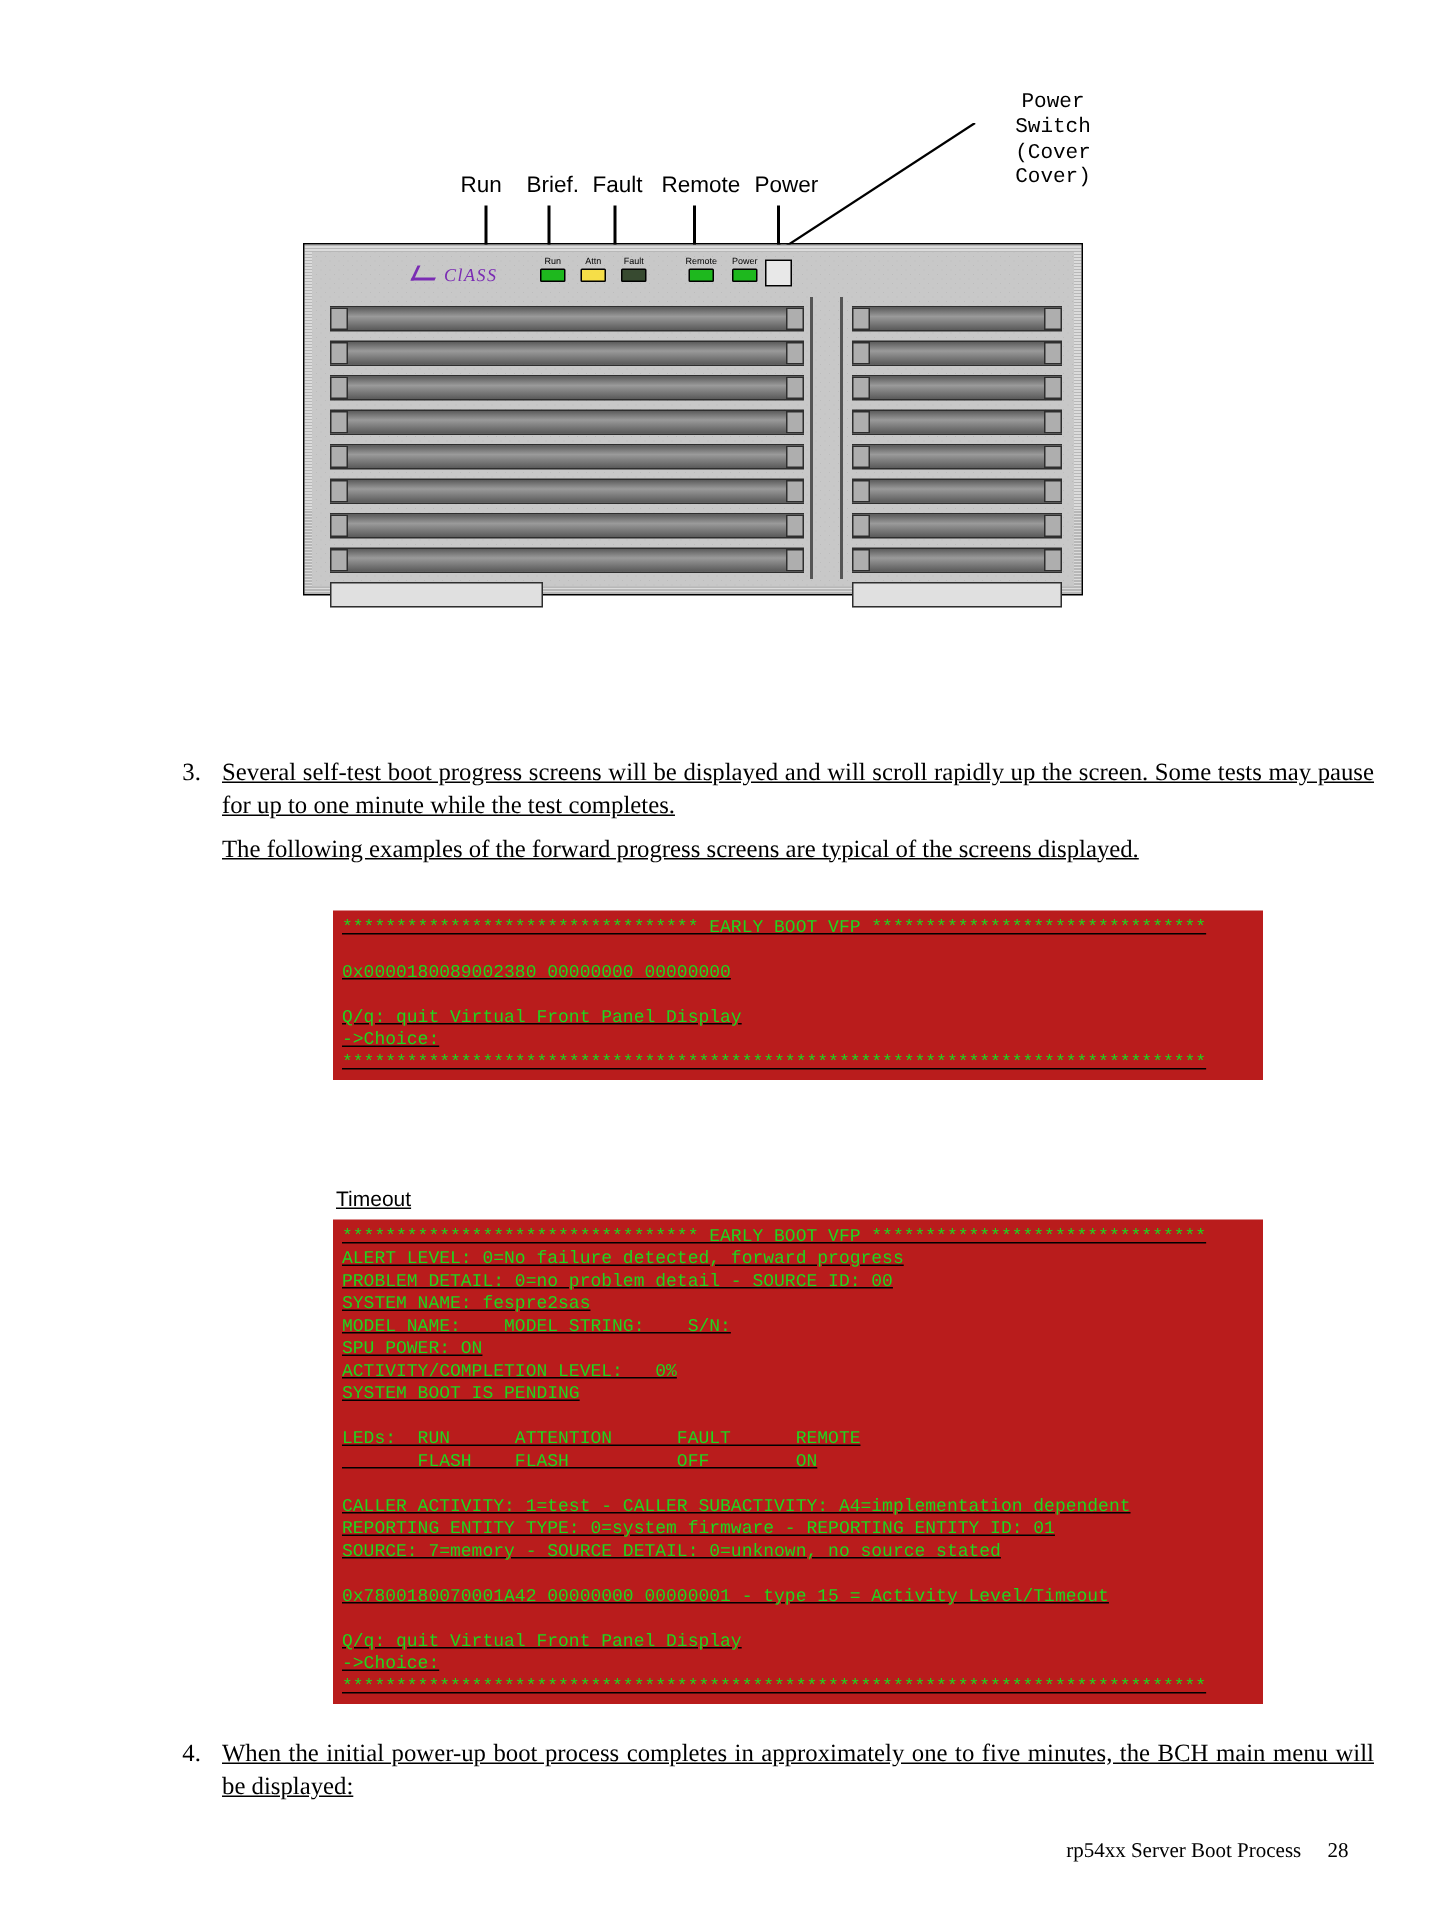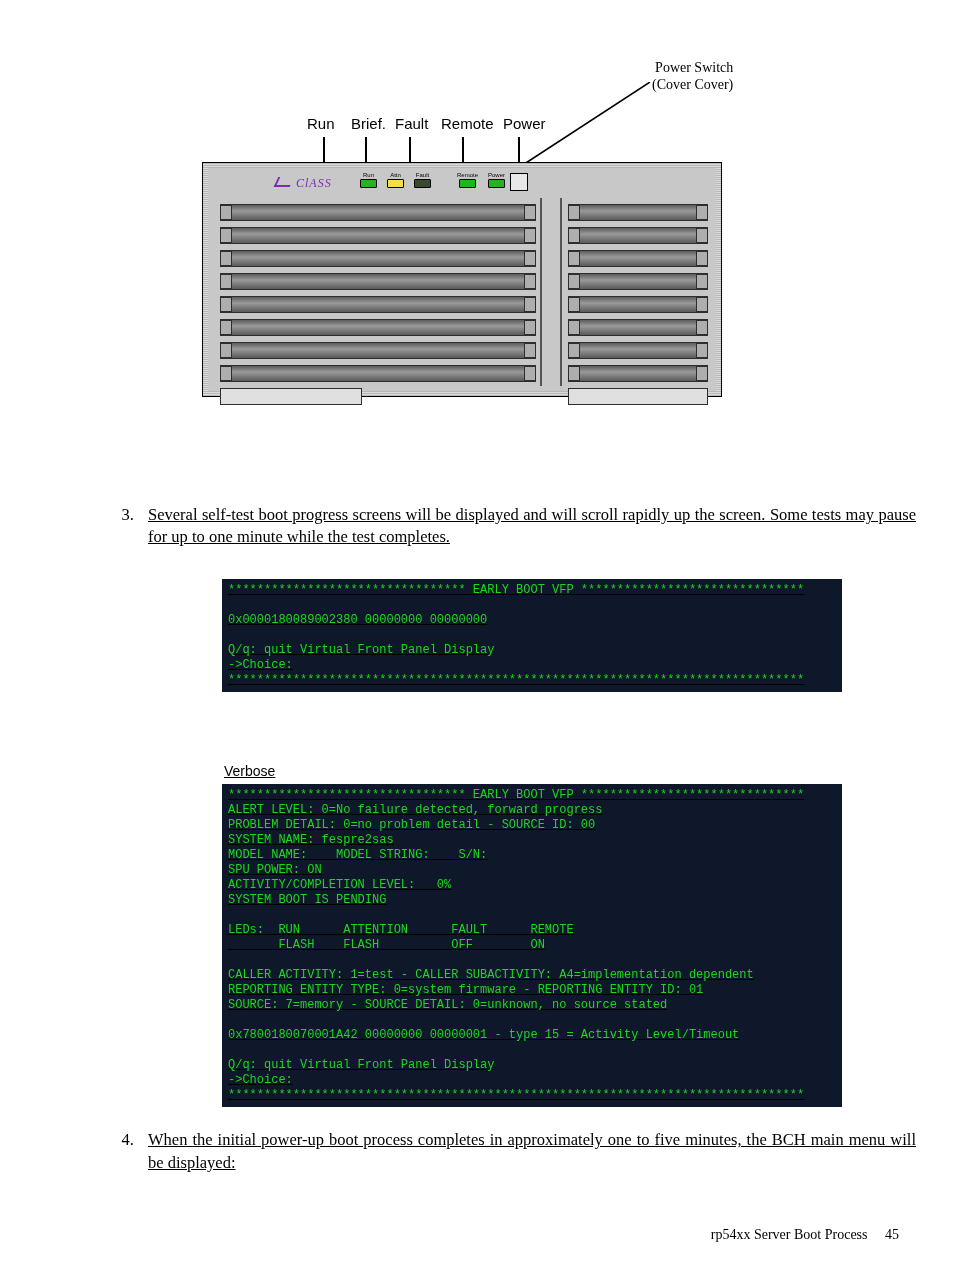--- a/index.html
+++ b/index.html
@@ -21,24 +21,24 @@
     
     .diagram-wrap {
       position: relative;
       width: 550px;
       margin: 0 auto 60px auto;
     }
     .power-switch-label {
       position: absolute;
       left: 450px;
       top: 0px;
-      font-family: Liberation Serif, serif;
+      font-family: Liberation Mono, monospace;
       font-size: 14px;
       line-height: 1.2;
-      text-align: right;
+      text-align: center;
     }
     .led-labels {
       position: absolute;
       left: 105px;
       top: 55px;
       font-family: Arial, Helvetica, sans-serif;
       font-size: 15px;
       display: flex;
       gap: 6px;
     }
@@ -128,21 +128,21 @@
     ol.doc > li { margin: 0 0 18px 0; padding-left: 10px; text-align: justify; text-decoration: underline;}
     ol.doc p{ margin: 6px 0 0 0; text-align: justify;}
     
     .term-section { width: 620px; margin: 30px auto 0 auto; }
     .term-title {
       font-family: Arial, Helvetica, sans-serif;
       font-size: 14px;
       margin: 0 0 4px 2px;
     }
     .terminal {
-      background:#0f172a; color:#1fd61f;
+      background:#b91c1c; color:#1fd61f;
       font-family: "Lucida Console","Courier New",monospace;
       font-size: 12px;
       line-height: 1.25;
       white-space: pre;
       padding: 4px 6px;
       box-sizing: border-box;
       width: 100%;
       overflow: hidden;
     }
     .term-gap { height: 40px; }
@@ -244,34 +244,35 @@
           <div class="slot"></div>
           <div class="slot empty"></div>
         </div>
       </div>
     </div>
   </div>
 
   <ol class="doc" start="3">
     <li>
       <span>Several self-test boot progress screens will be displayed and will scroll rapidly up the screen. Some tests may pause for up to one minute while the test completes.</span>
+      <p>The following examples of the forward progress screens are typical of the screens displayed.</p>
 
       
       <div class="term-section">
         <div class="terminal">********************************* EARLY BOOT VFP *******************************
 
 0x0000180089002380 00000000 00000000
 
 Q/q: quit Virtual Front Panel Display
 -&gt;Choice:
 ********************************************************************************</div>
       </div>
       <div class="term-gap"></div>
       <div class="term-section">
-        <div class="term-title">Verbose</div>
+        <div class="term-title">Timeout</div>
         <div class="terminal">********************************* EARLY BOOT VFP *******************************
 ALERT LEVEL: 0=No failure detected, forward progress
 PROBLEM DETAIL: 0=no problem detail - SOURCE ID: 00
 SYSTEM NAME: fespre2sas
 MODEL NAME:    MODEL STRING:    S/N:
 SPU POWER: ON
 ACTIVITY/COMPLETION LEVEL:   0%
 SYSTEM BOOT IS PENDING
 
 LEDs:  RUN      ATTENTION      FAULT      REMOTE
@@ -288,15 +289,15 @@
 ********************************************************************************</div>
       </div>
     </li>
     <li style="margin-top:22px;">
       <span>When the initial power-up boot process completes in approximately one to five minutes, the BCH main menu will be displayed:</span>
     </li>
   </ol>
 
   <div class="footer">
     <span>rp54xx Server Boot Process</span>
-    <span class="pageno">45</span>
+    <span class="pageno">28</span>
   </div>
 </div>
 
 </body></html>

